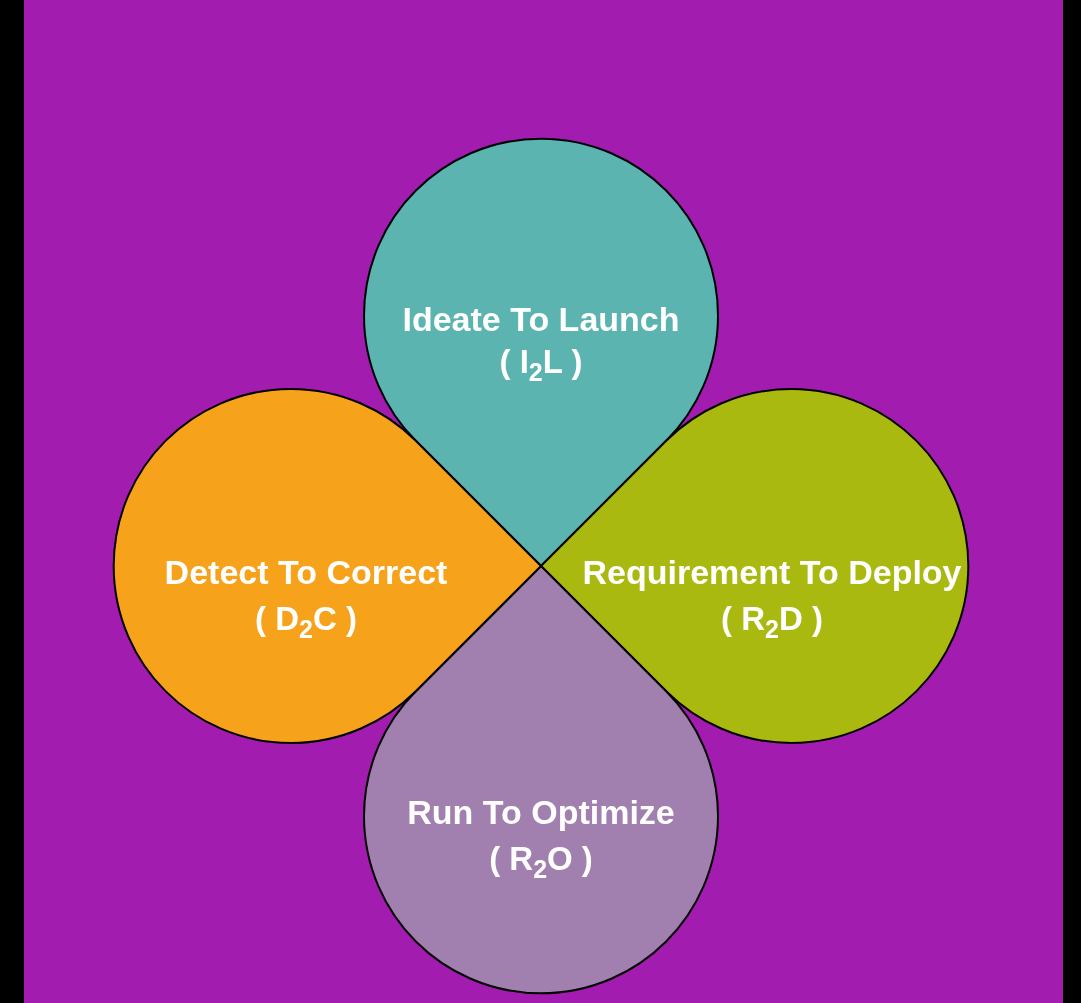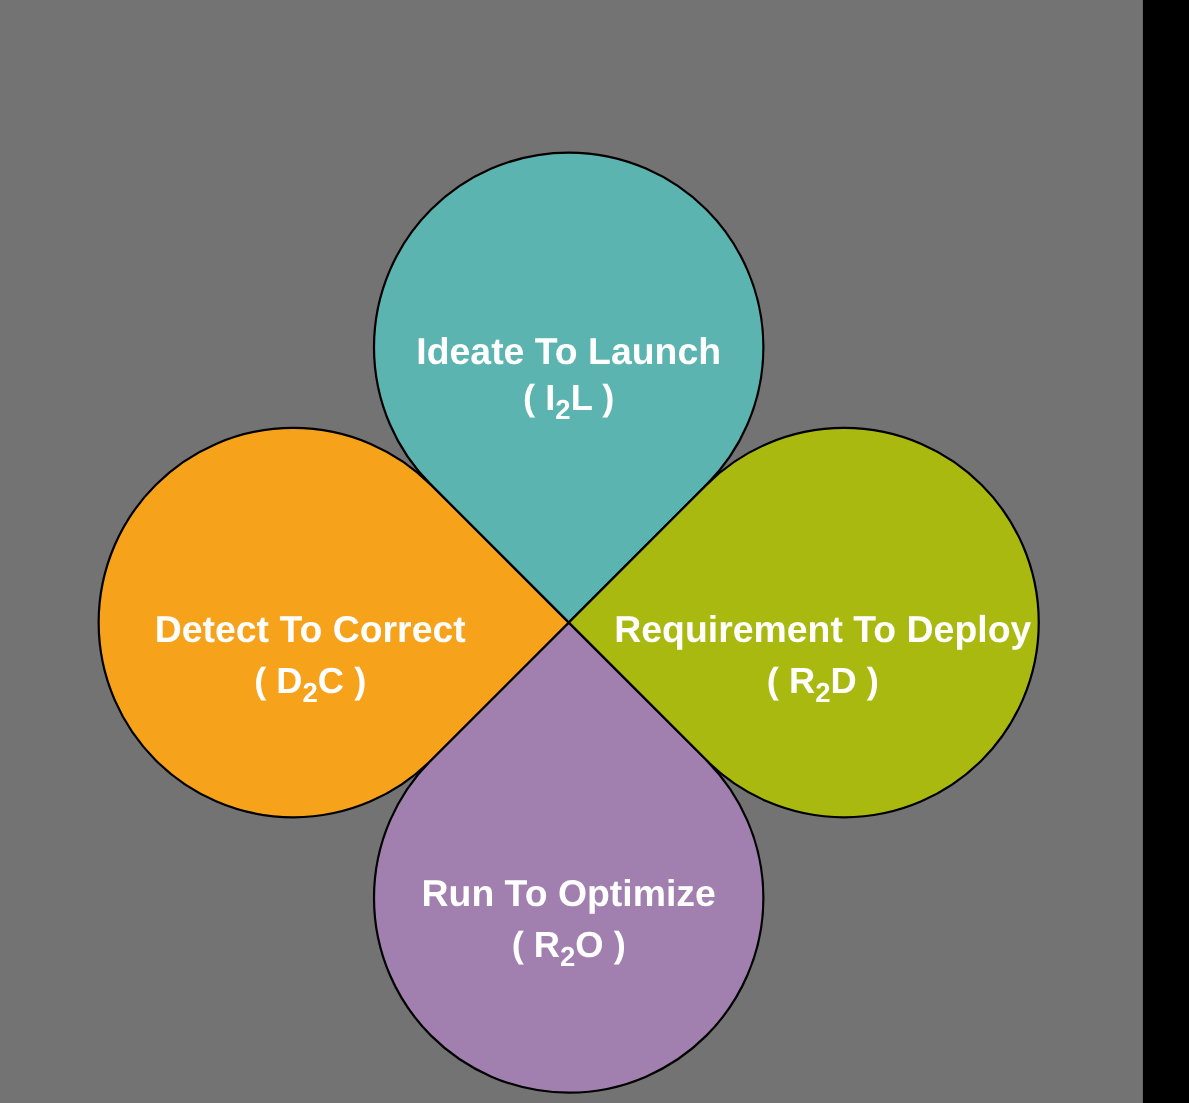--- a/index.html
+++ b/index.html
@@ -9,21 +9,22 @@
   body {
     width: 1081px;
     height: 1003px;
     background: #000000;
     overflow: hidden;
   }
   .stage {
     position: relative;
     width: 1039px;
     height: 1003px;
-    background: #737373;
+    background: #a21caf;
+    margin-left: 24px;
   }
   svg {
     display: block;
   }
   .petal {
     stroke: #000000;
     stroke-width: 2;
   }
   text {
     font-family: "Liberation Sans", sans-serif;

